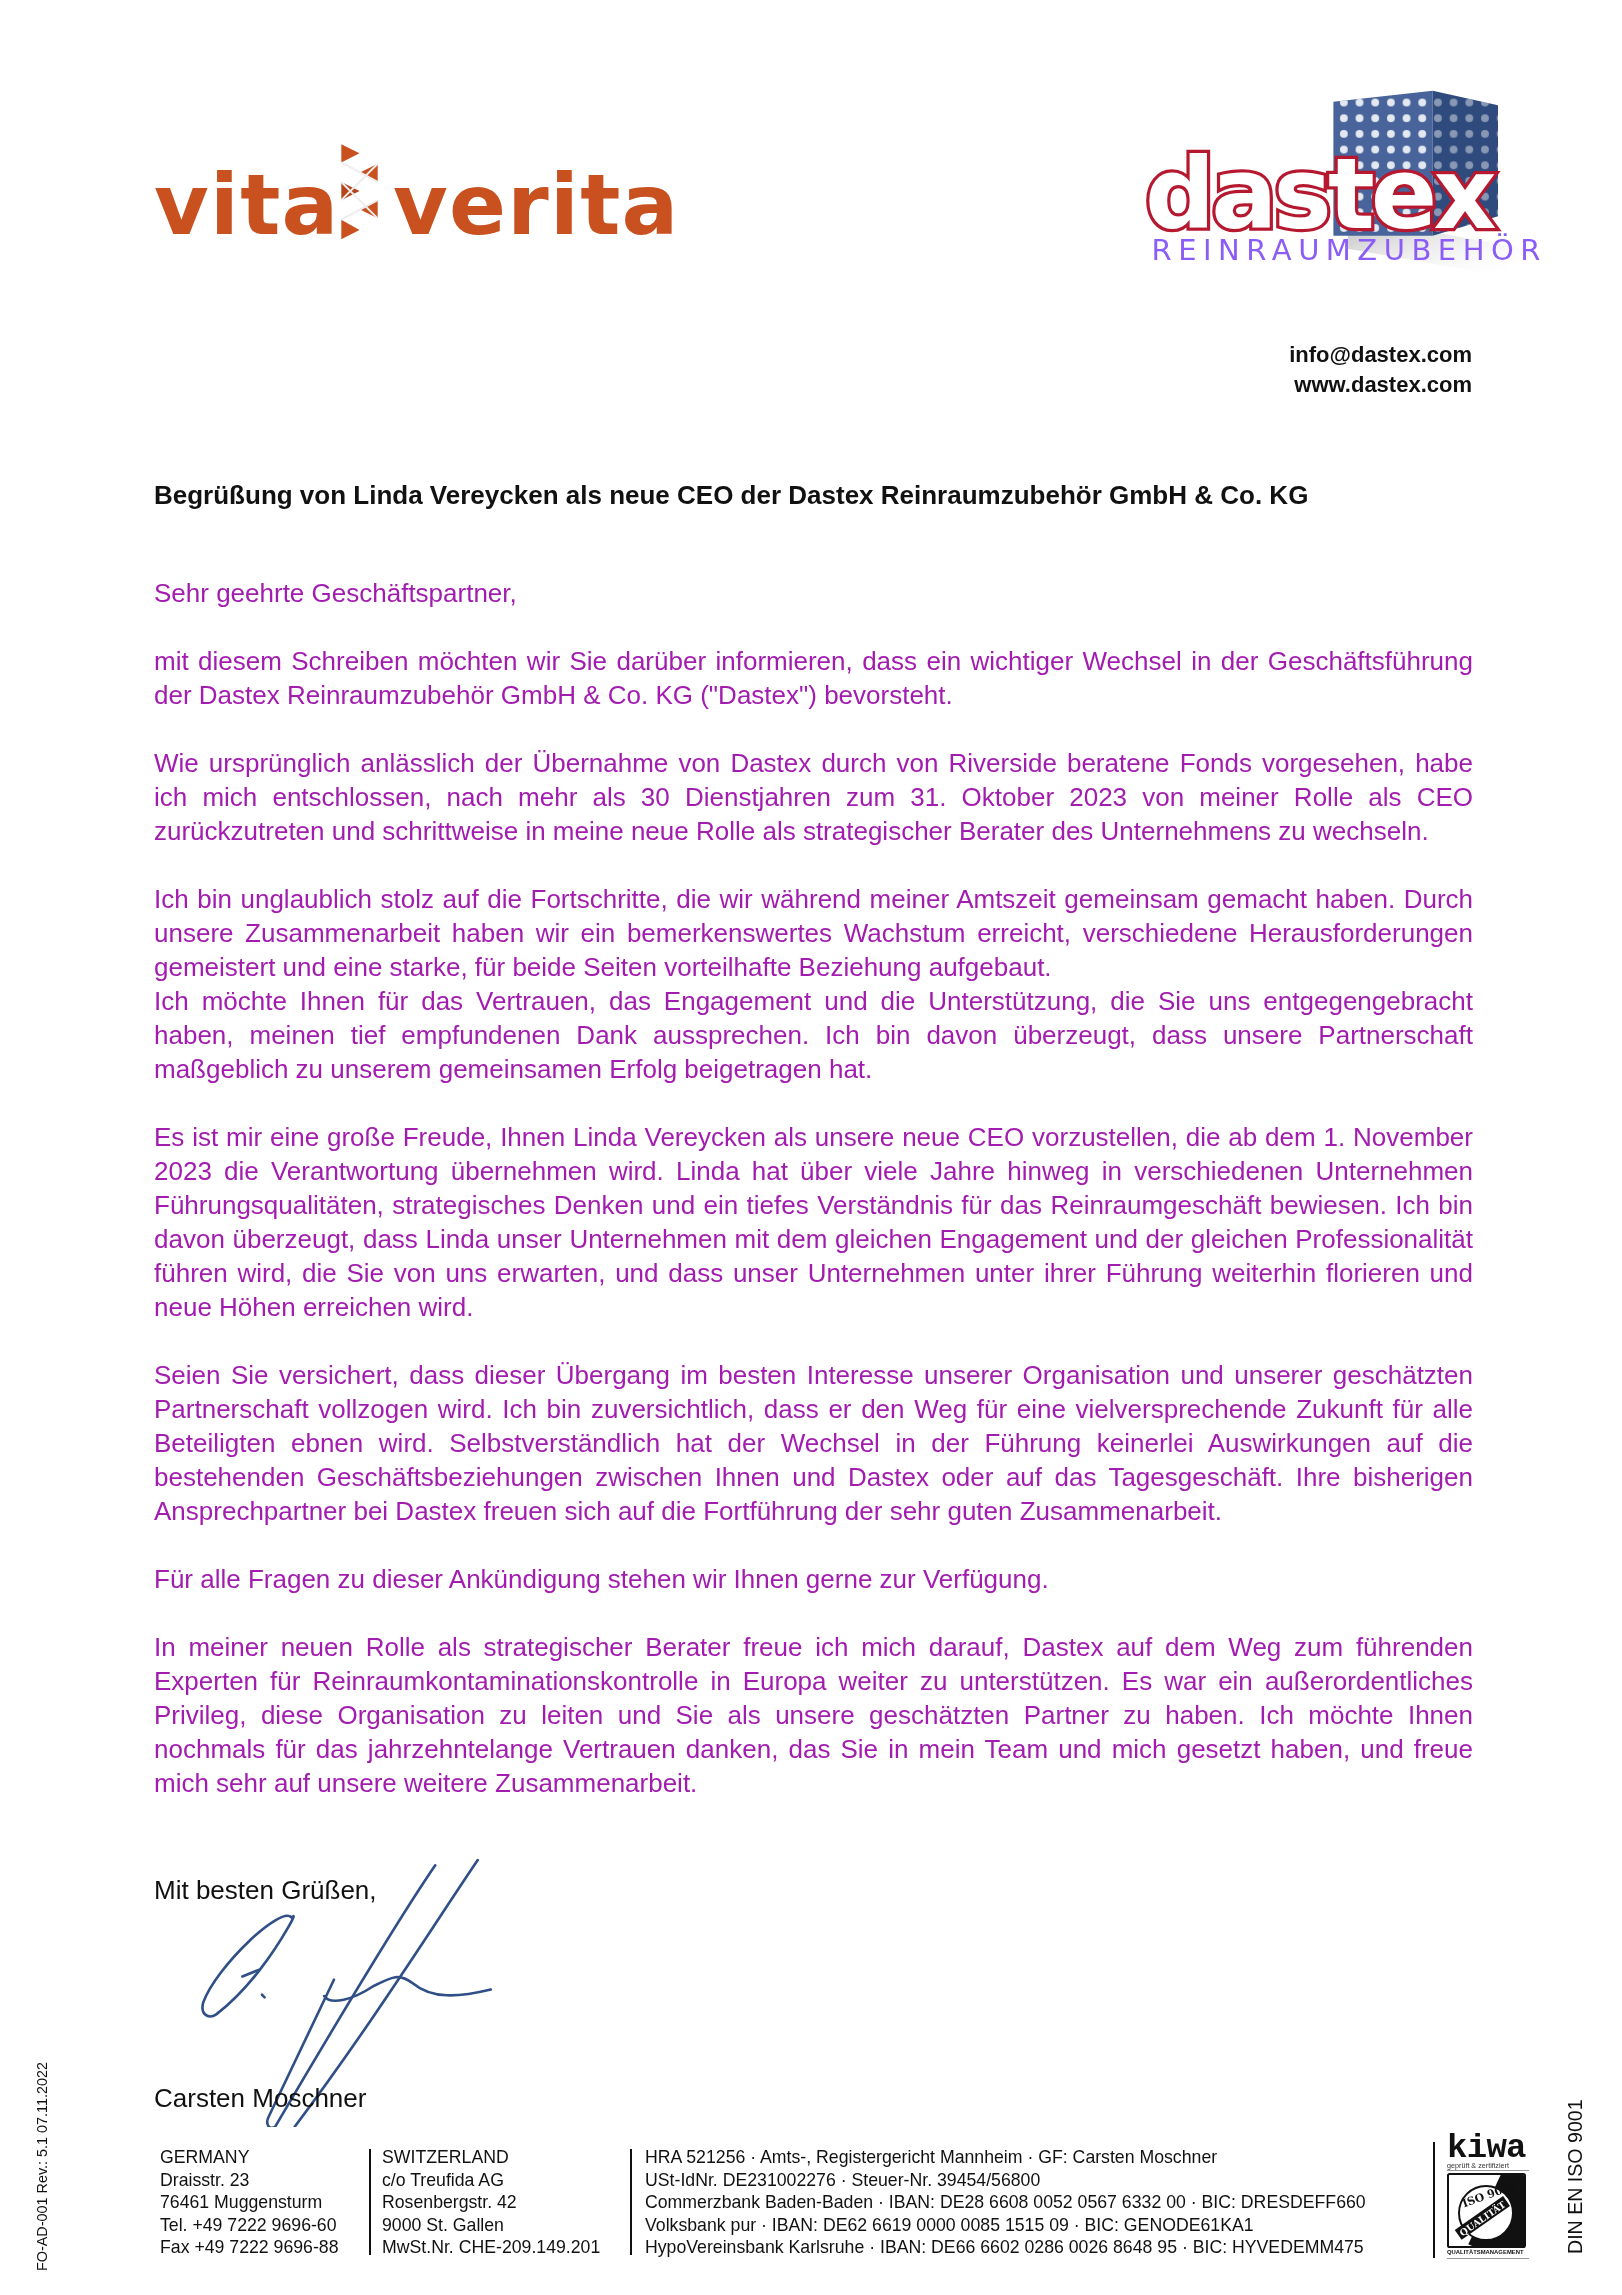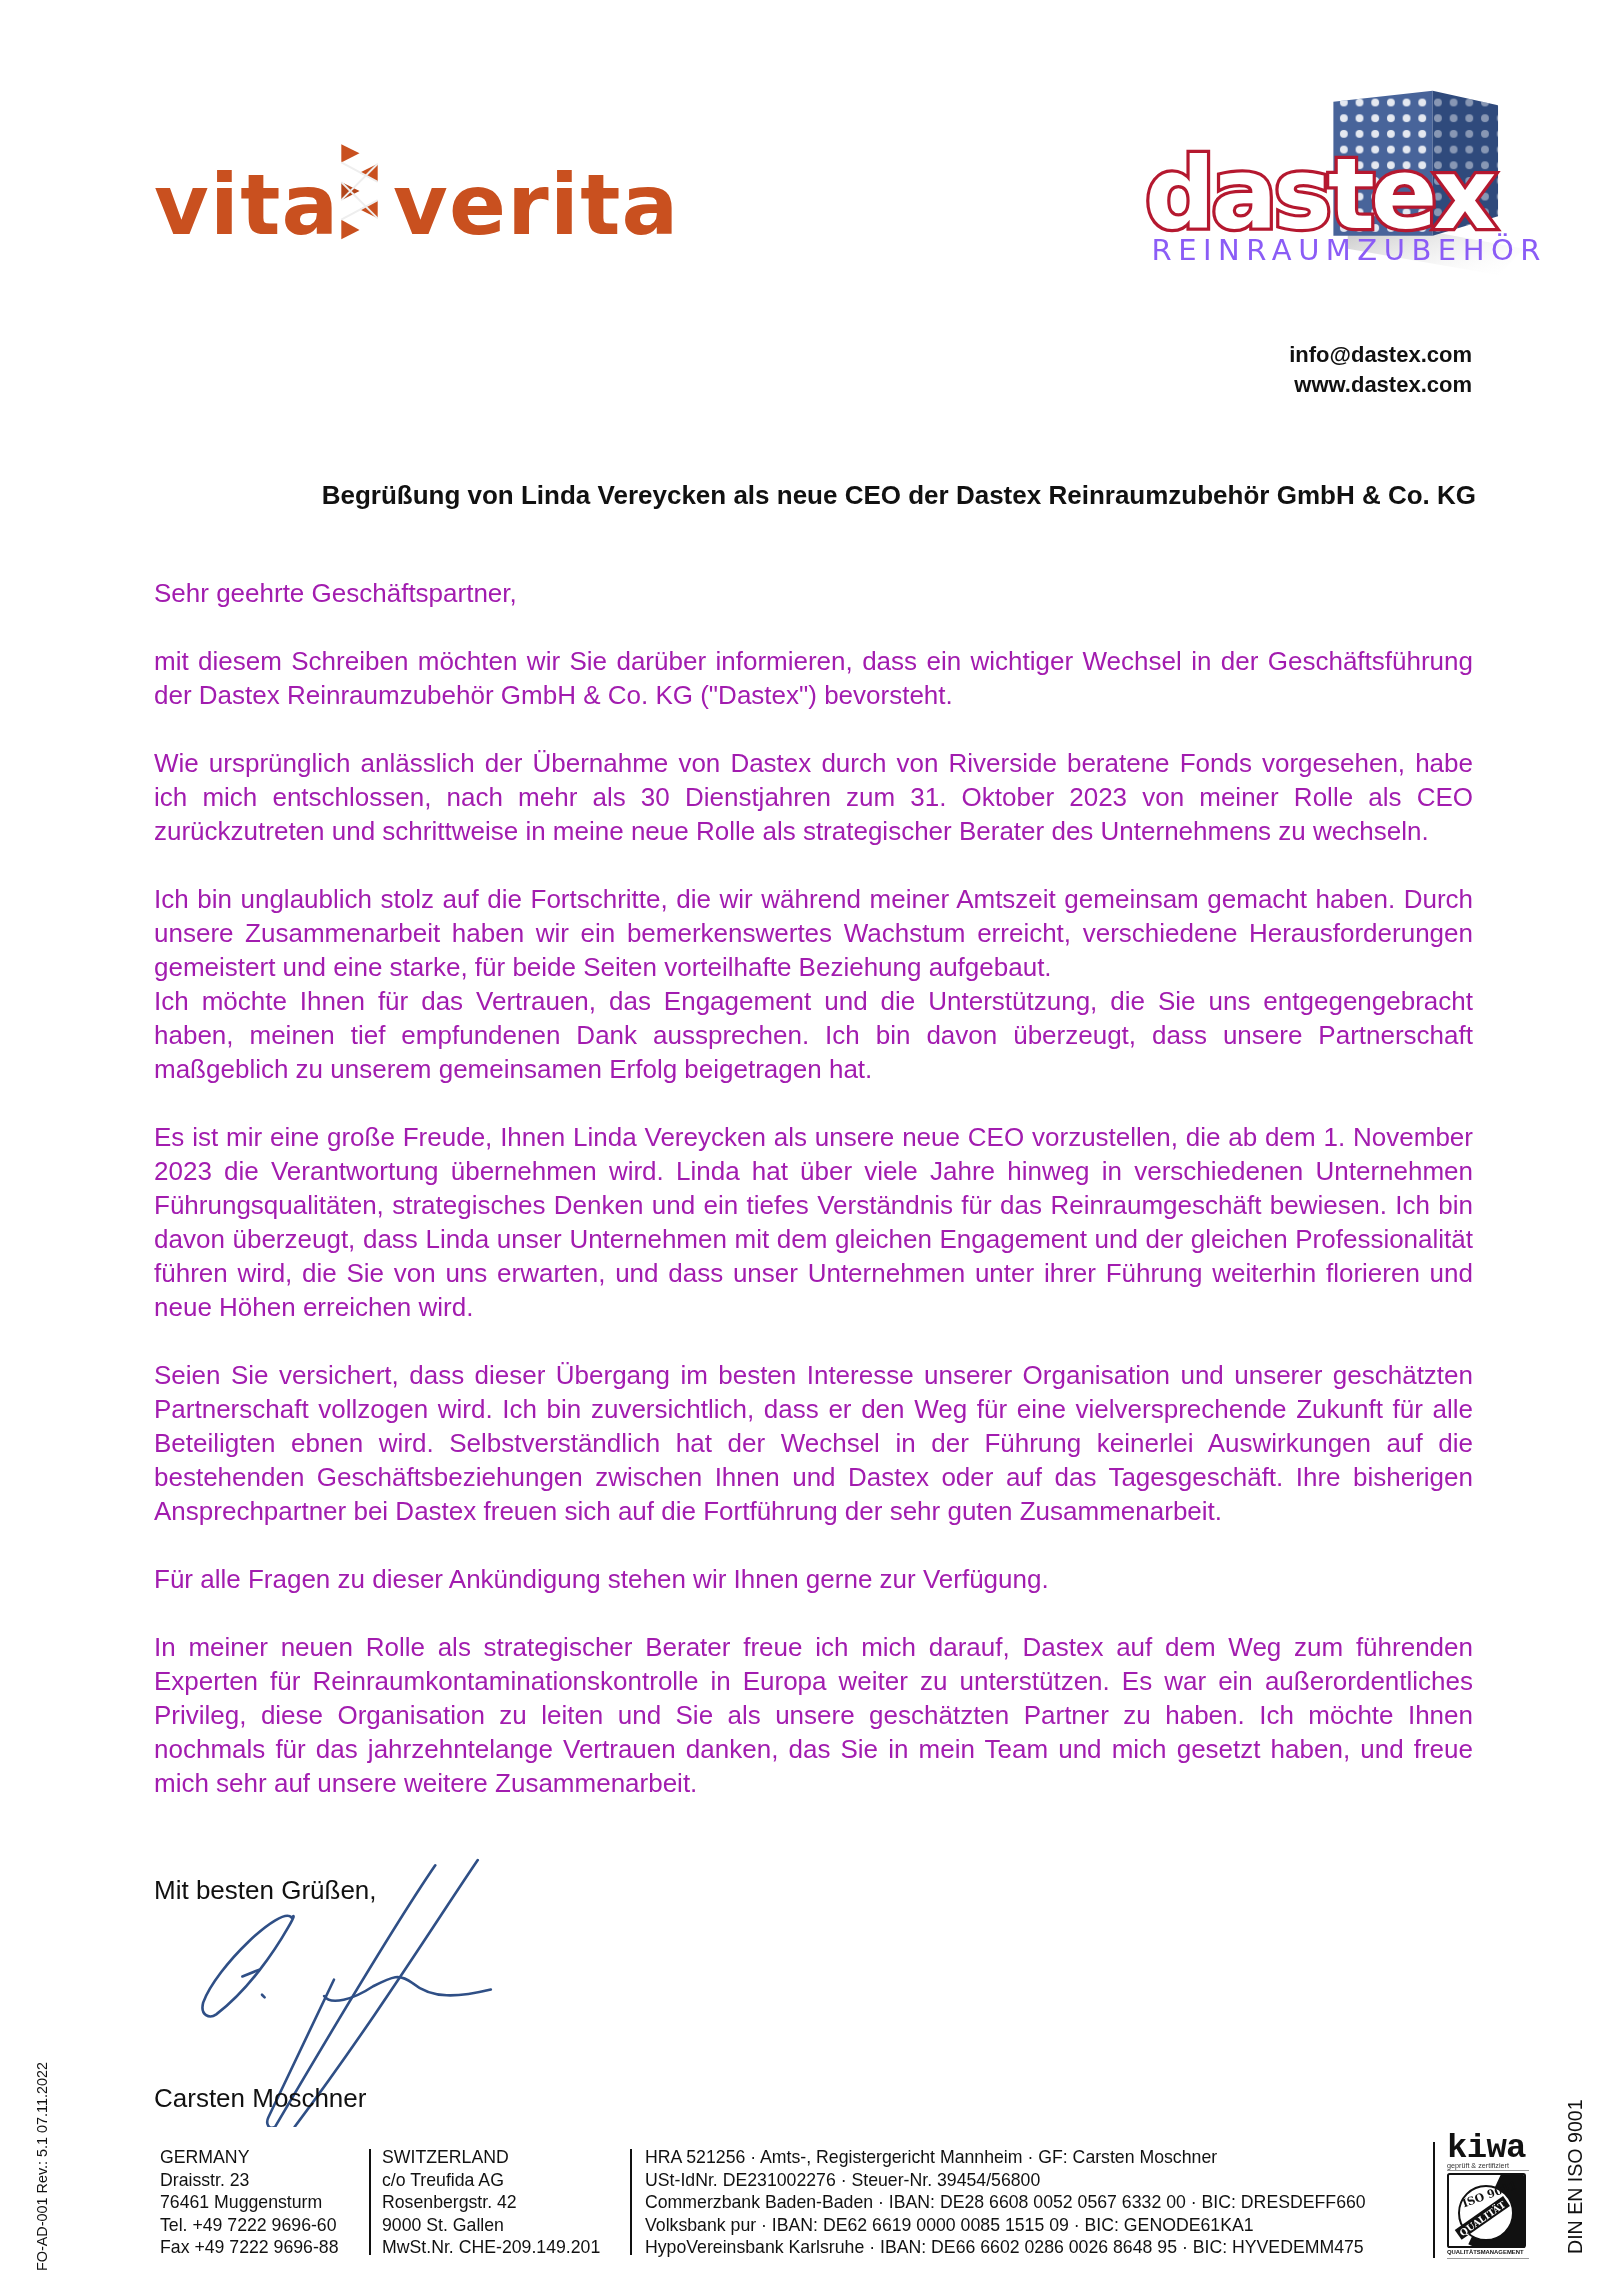--- a/index.html
+++ b/index.html
@@ -15,21 +15,21 @@
   .dastex-word { position:absolute; left:13px; top:51px; font-family:"DejaVu Sans", sans-serif;
                  font-weight:bold; font-size:98px; color:#fff; letter-spacing:-3.9px;
                  -webkit-text-stroke:6.5px #b5182f; paint-order:stroke fill; line-height:111px;margin-top:9px; }
   .dastex-sub { position:absolute; left:19.6px; top:154px; font-family:"DejaVu Sans", sans-serif;
                 font-size:29px; color:#8b5cf6; letter-spacing:6.5px; }
 
   
   #contact { right:151px; top:340px; text-align:right; font-weight:bold; font-size:22px; line-height:30px; }
 
   
-  #title { left:154px; top:478px; width:1322px; font-weight:bold; font-size:26px; line-height:34px;text-align:right; }
+  #title { left:154px; top:478px; width:1322px; font-weight:bold; font-size:26px; line-height:34px; }
 
   
   #letter { left:154px; top:576px; width:1319px; font-size:26px; line-height:34px; color:#a21caf; }
   #letter p { margin:0 0 34px 0; text-align:justify; }
   #letter p.tight { margin-bottom:0; }
   #letter p.salutation { margin-bottom:34px; }
 
   #closing { left:154px; top:1873px; font-size:26px; line-height:34px; }
   #signer { left:154px; top:2081px; font-size:26px; line-height:34px; }
   #signature { left:177px; top:1852px; width:340px; height:275px; }

